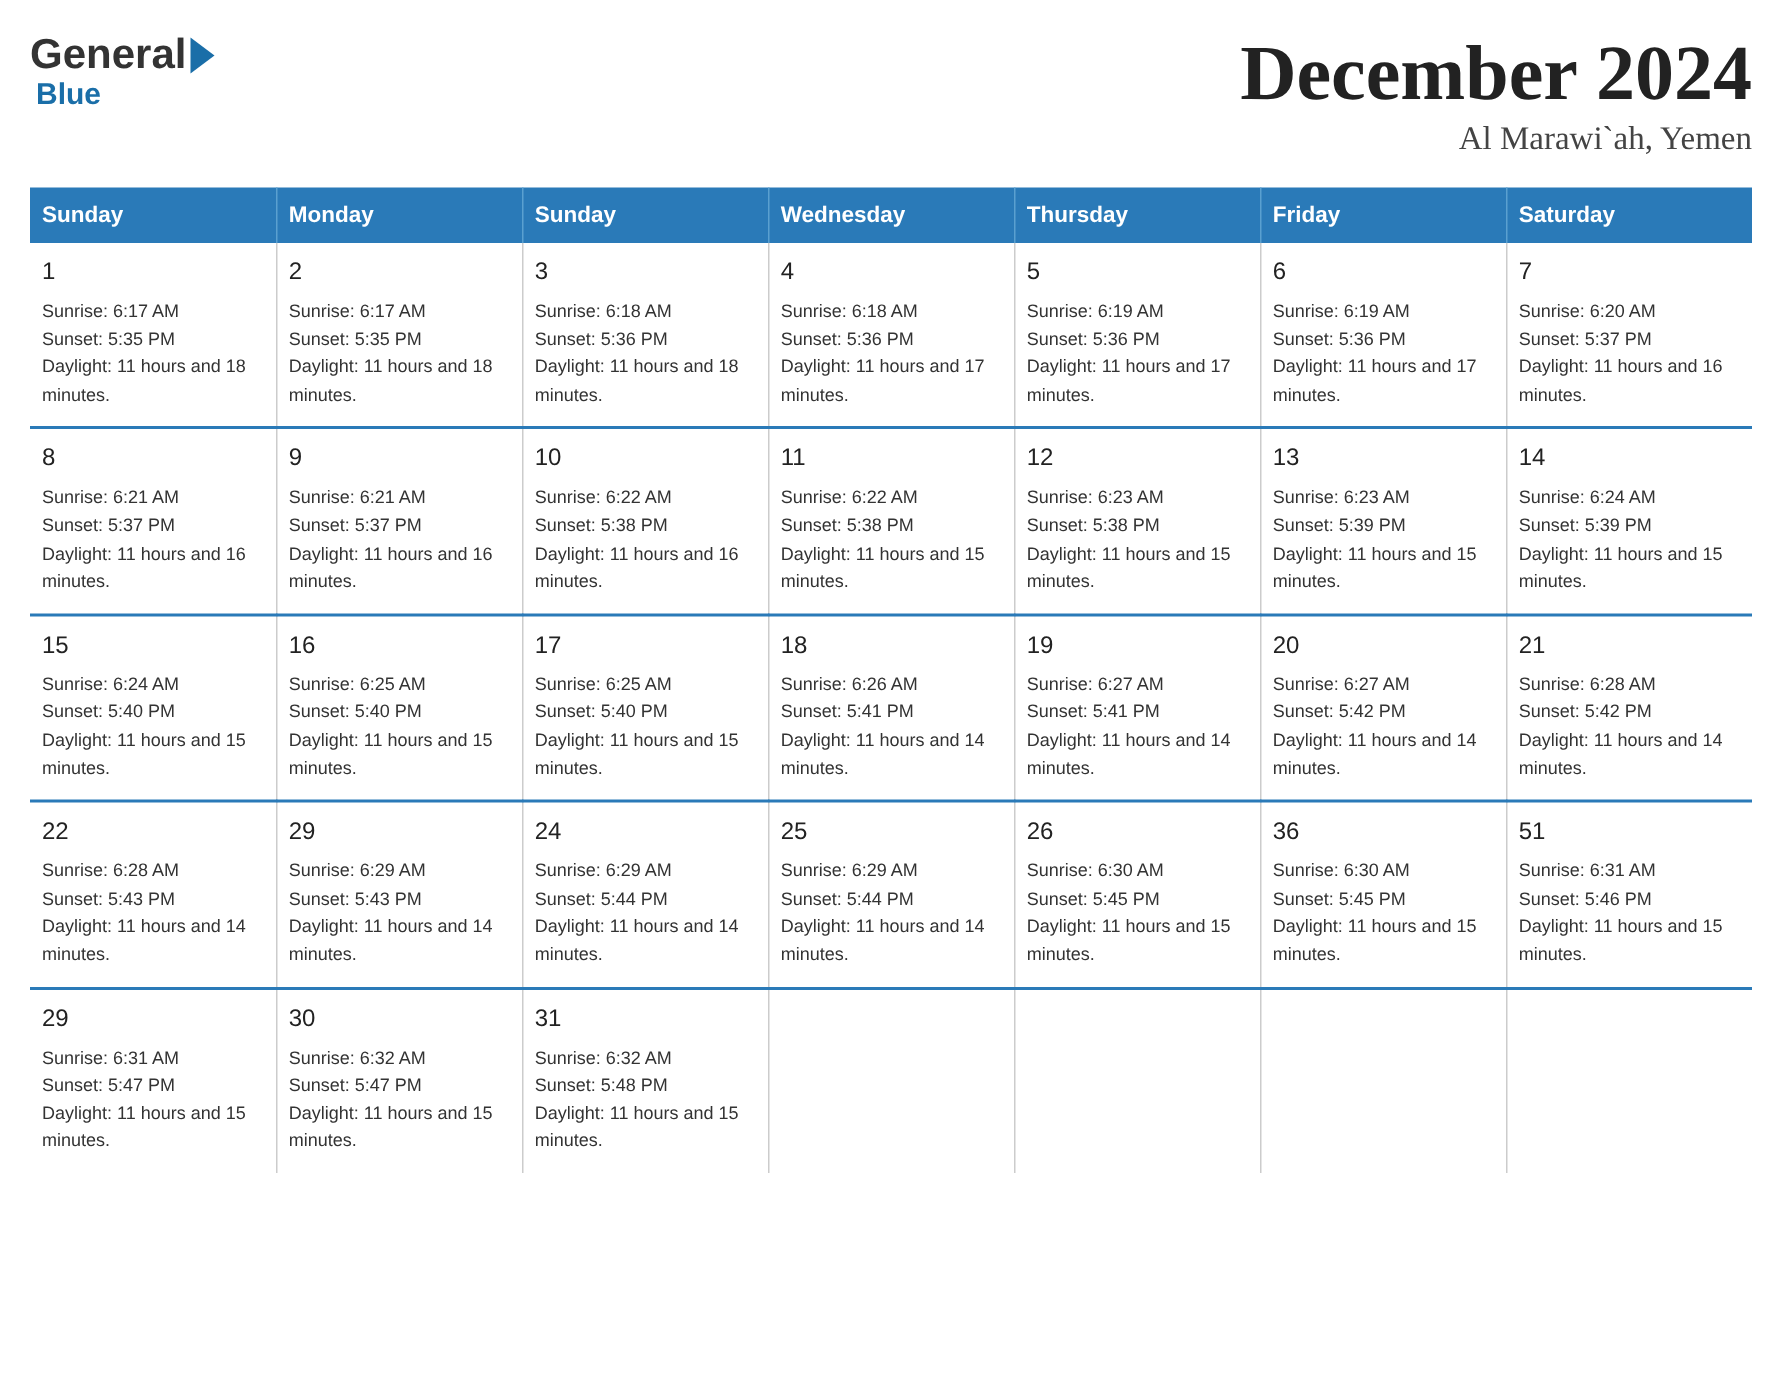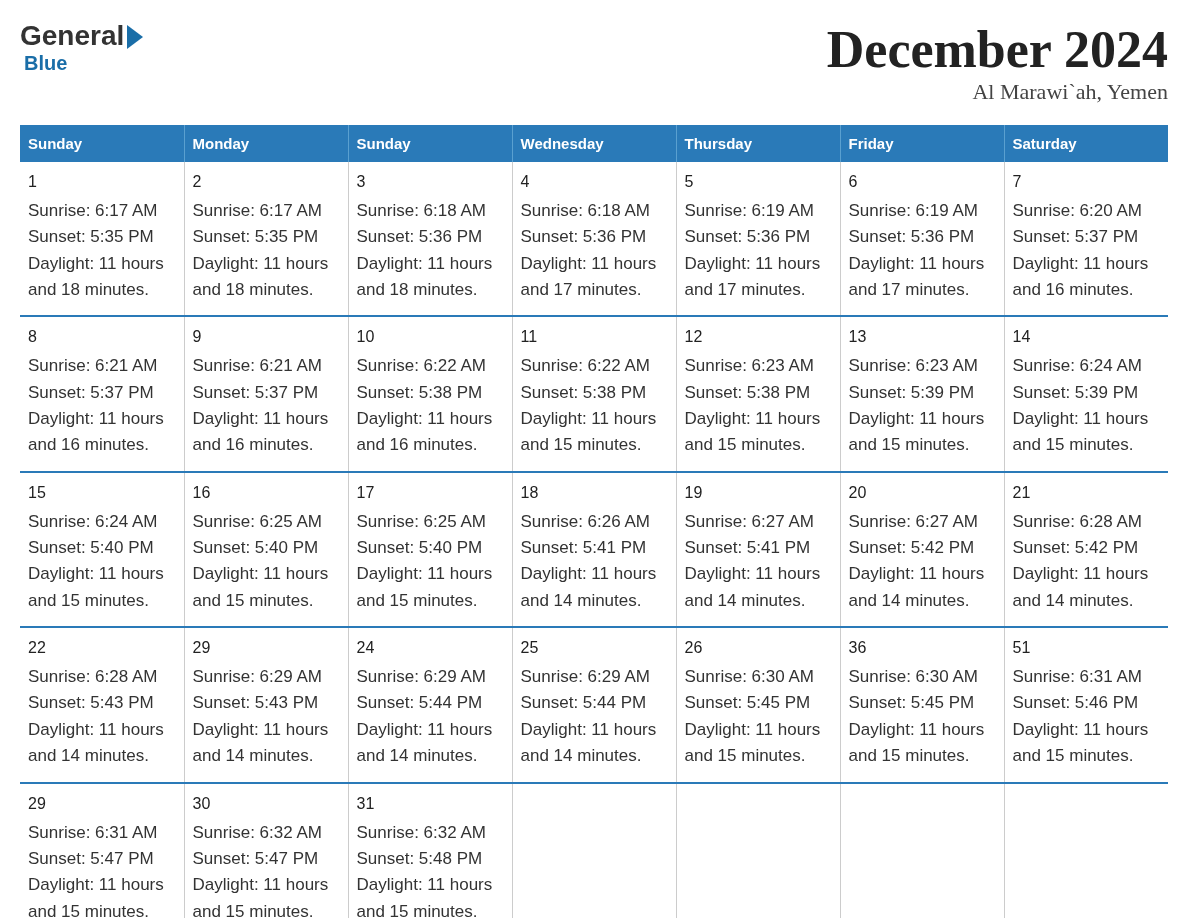--- a/index.html
+++ b/index.html
@@ -63,21 +63,21 @@
       border-right: none;
     }
     .day-num {
       font-size: 16px;
       font-weight: normal;
       color: #222;
       margin-bottom: 4px;
       display: block;
     }
     .day-info {
-      font-size: 17px;
+      font-size: 12px;
       color: #333;
       line-height: 1.55;
     }
     tbody tr:last-child {
       border-bottom: none;
     }
     .logo-container {
       display: flex;
       flex-direction: column;
     }

